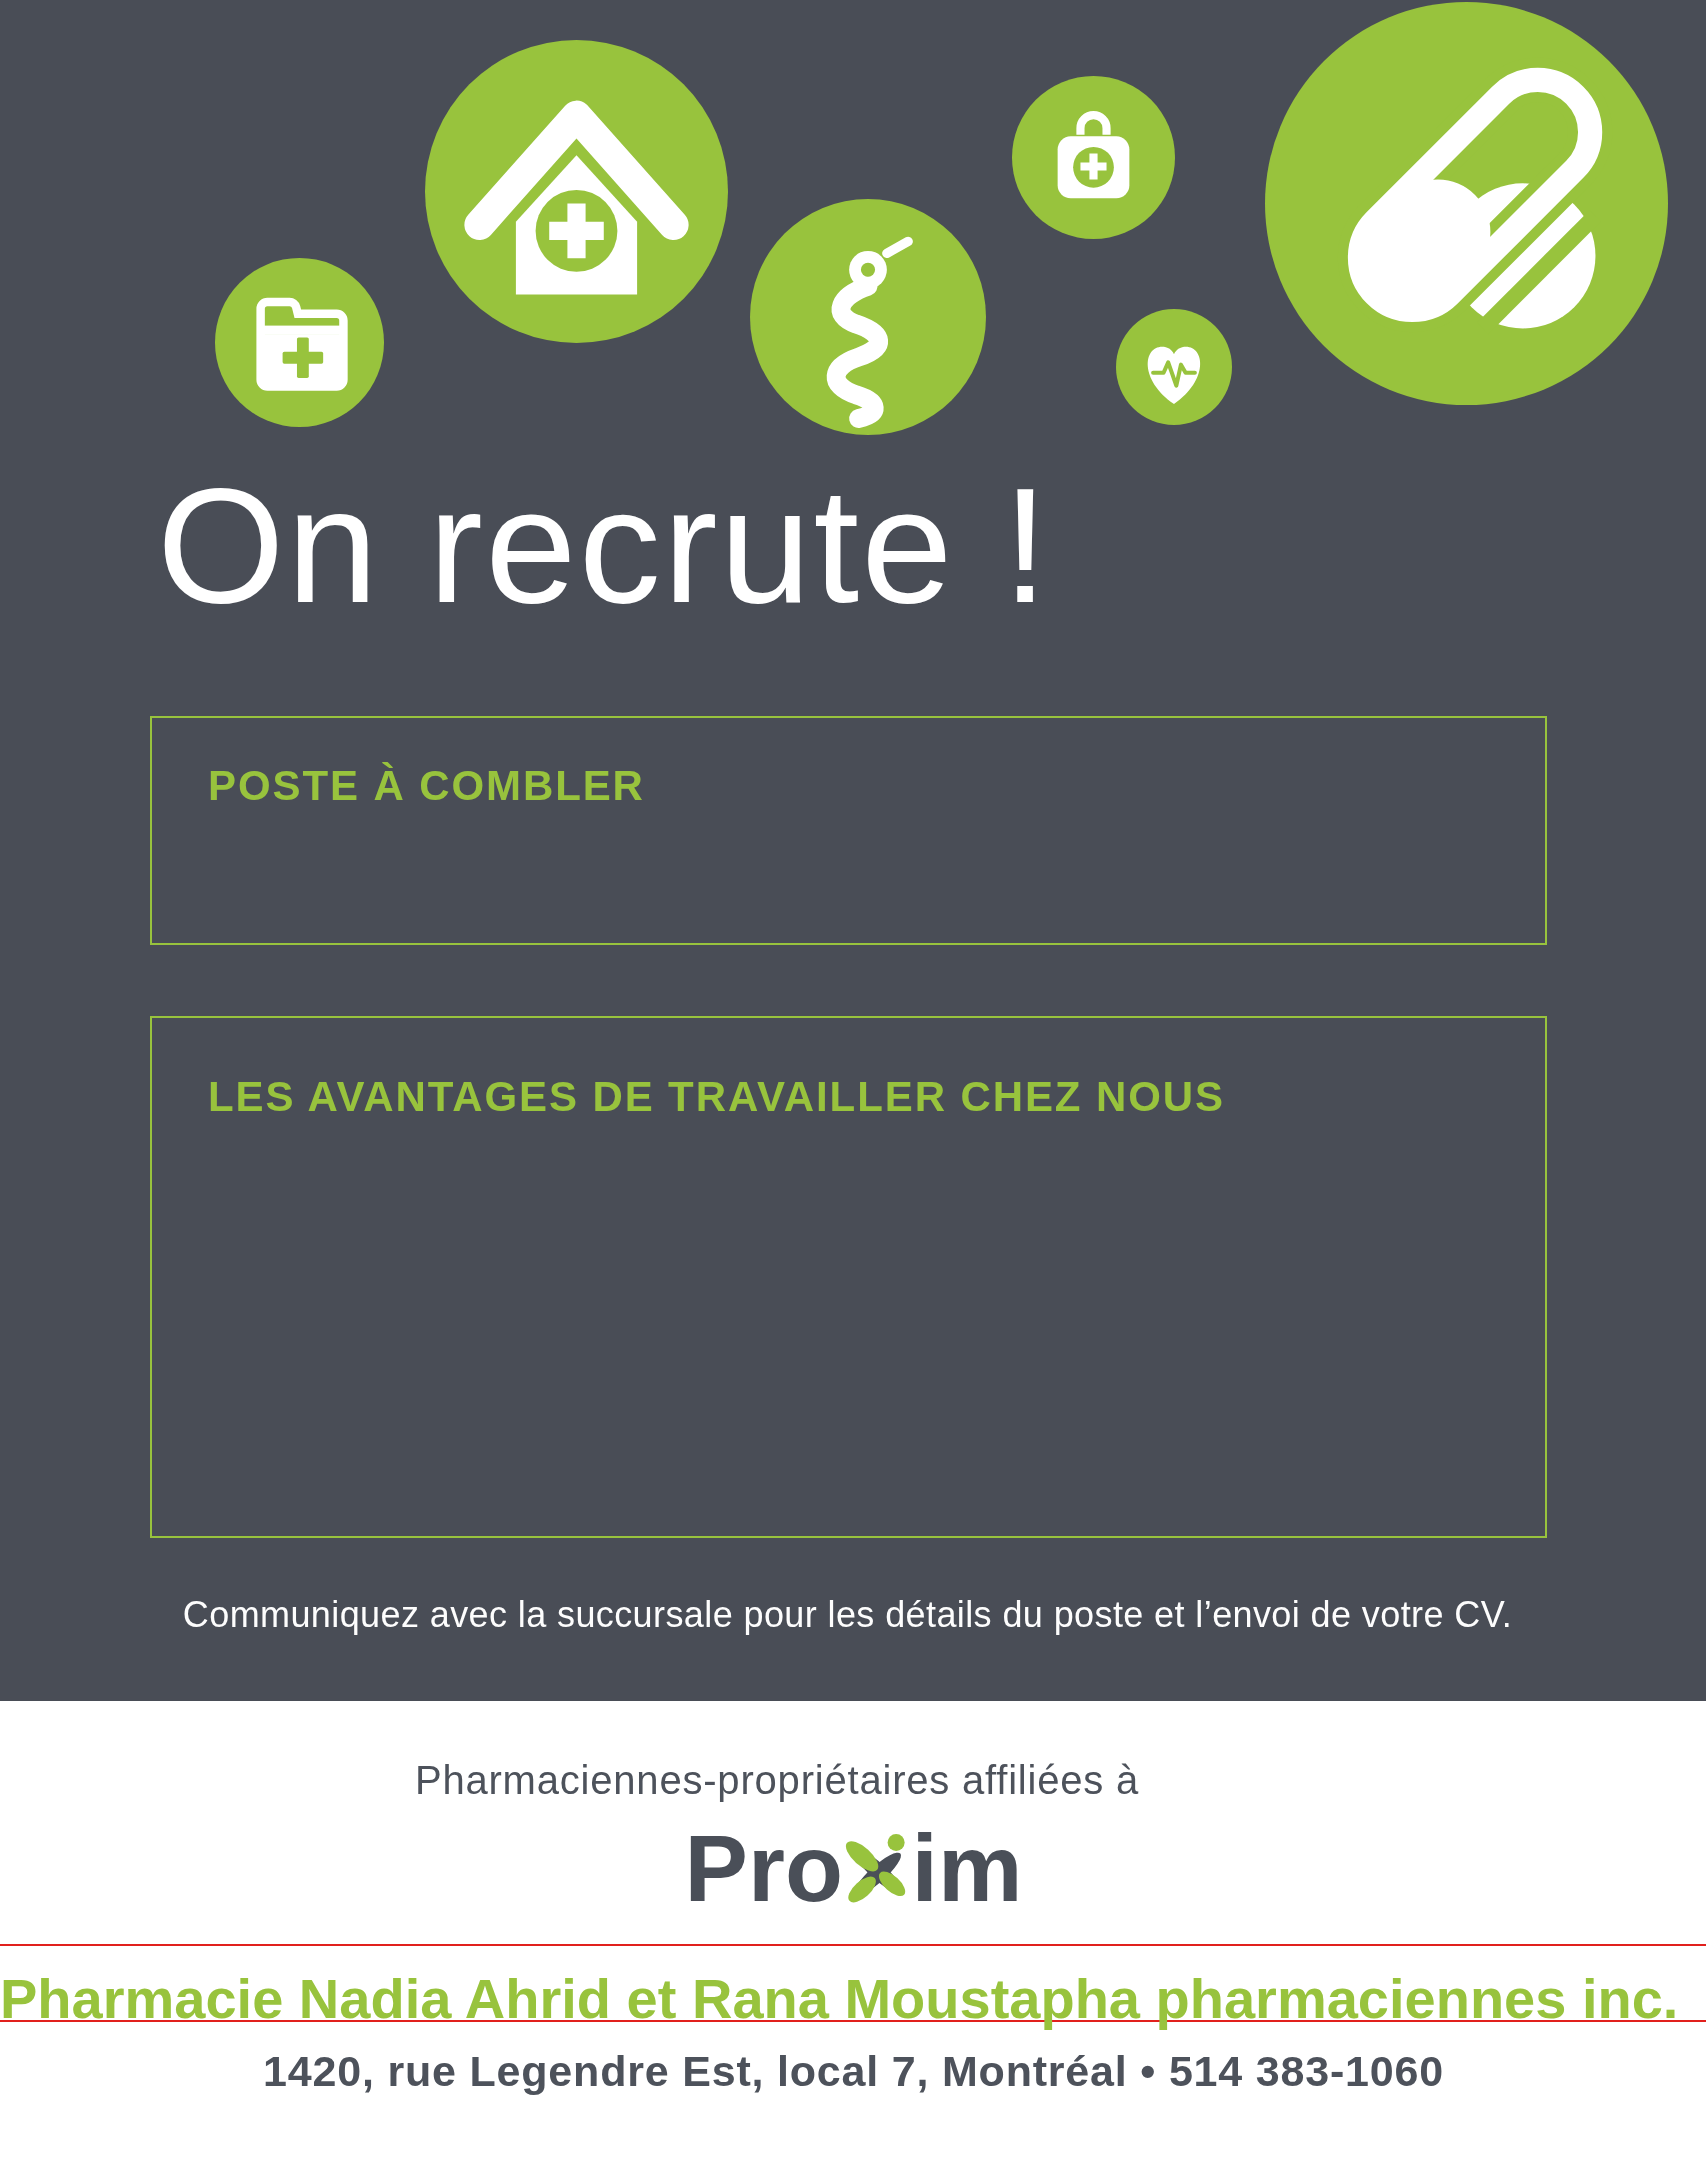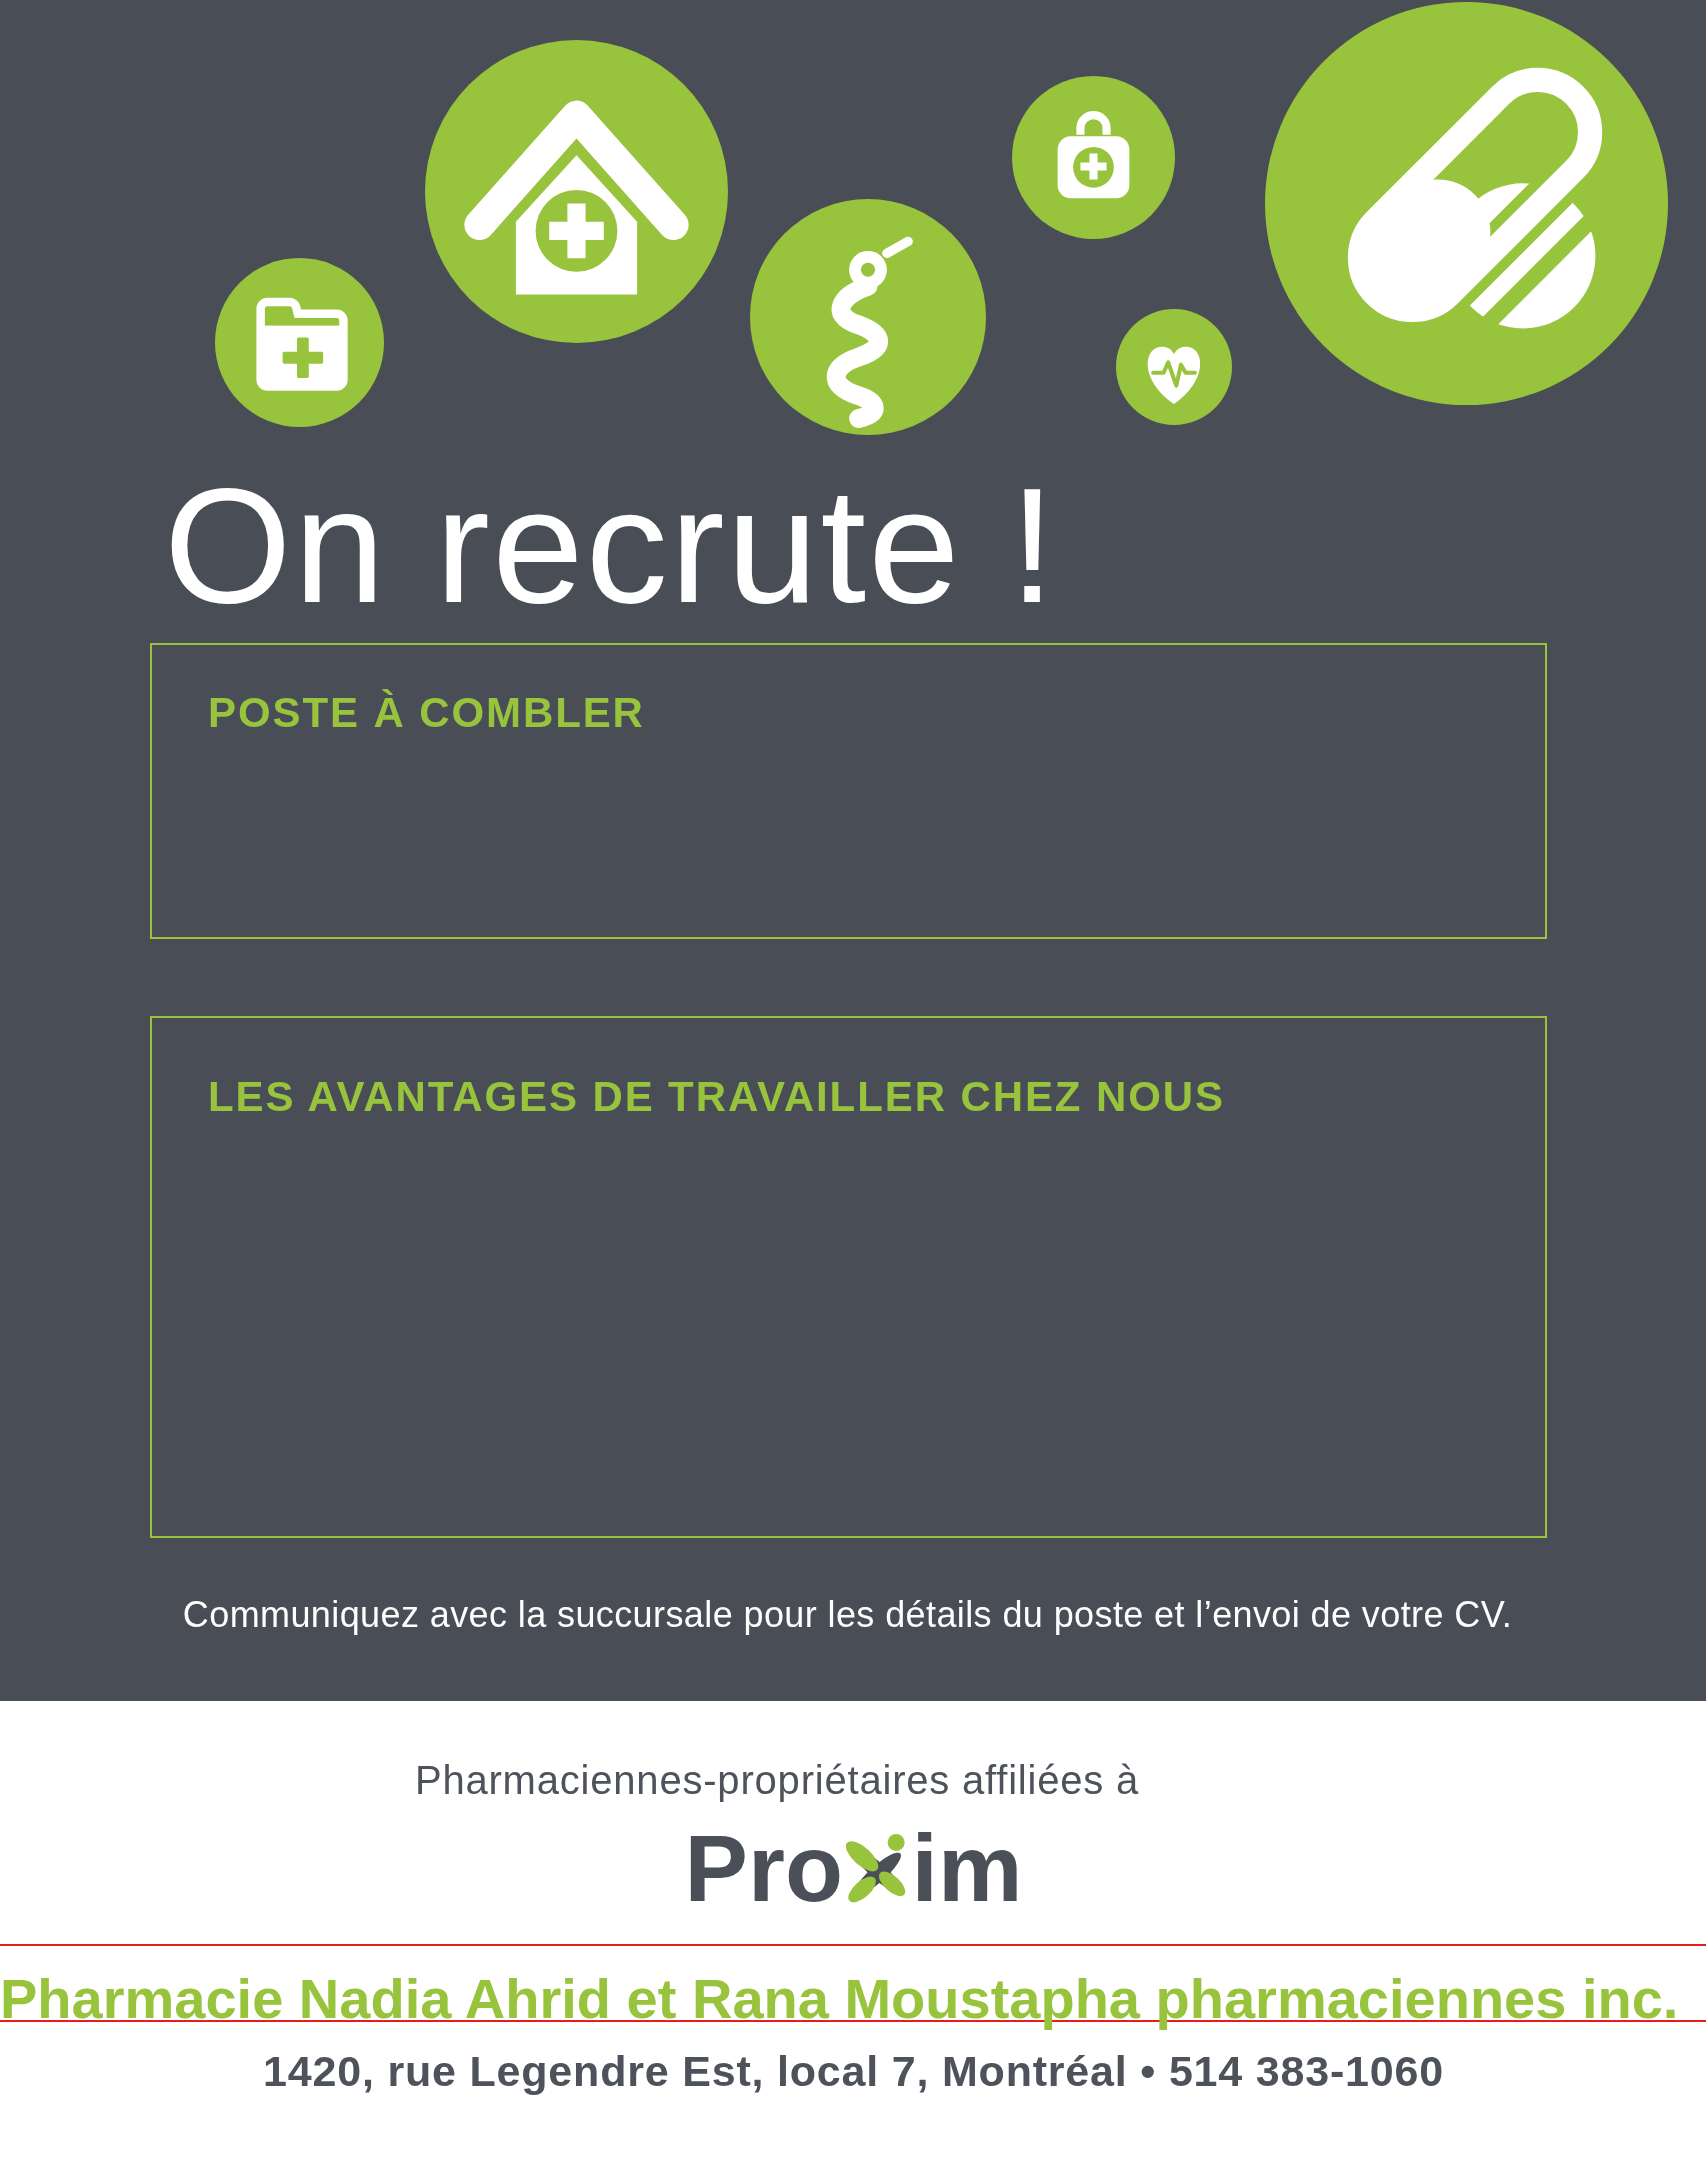--- a/index.html
+++ b/index.html
@@ -17,29 +17,29 @@
   .bubble{position:absolute;border-radius:50%;background:#98c33d;}
   .bubble svg{display:block;width:100%;height:100%;}
   .b-folder  {left:215px; top:258px; width:169px; height:169px;}
   .b-house   {left:425px; top:40px;  width:303px; height:303px;}
   .b-snake   {left:750px; top:199px; width:236px; height:236px;}
   .b-firstaid{left:1012px;top:76px;  width:163px; height:163px;}
   .b-heart   {left:1116px;top:309px; width:116px; height:116px;}
   .b-pill    {left:1265px;top:2.3px;   width:403px; height:403px;}
 
   .heading{
-    position:absolute;left:164px;top:464px;
+    position:absolute;left:157px;top:464px;
     color:#ffffff;font-size:164px;line-height:1;font-weight:400;
     letter-spacing:2.3px;white-space:nowrap;
   }
   .box{
     position:absolute;left:150px;width:1397px;box-sizing:border-box;
     border:2.3px solid #98c33d;
   }
-  .box-1{top:643px;height:296px;}
+  .box-1{top:716px;height:229px;}
   .box-2{top:1016px;height:522px;}
   .box-title{
     display:block;padding-left:56px;
     color:#98c33d;font-size:42px;font-weight:700;letter-spacing:1.9px;
     line-height:1;white-space:nowrap;
   }
   .box-1 .box-title{padding-top:47px;}
   .box-2 .box-title{padding-top:58px;}
 
   .note{

